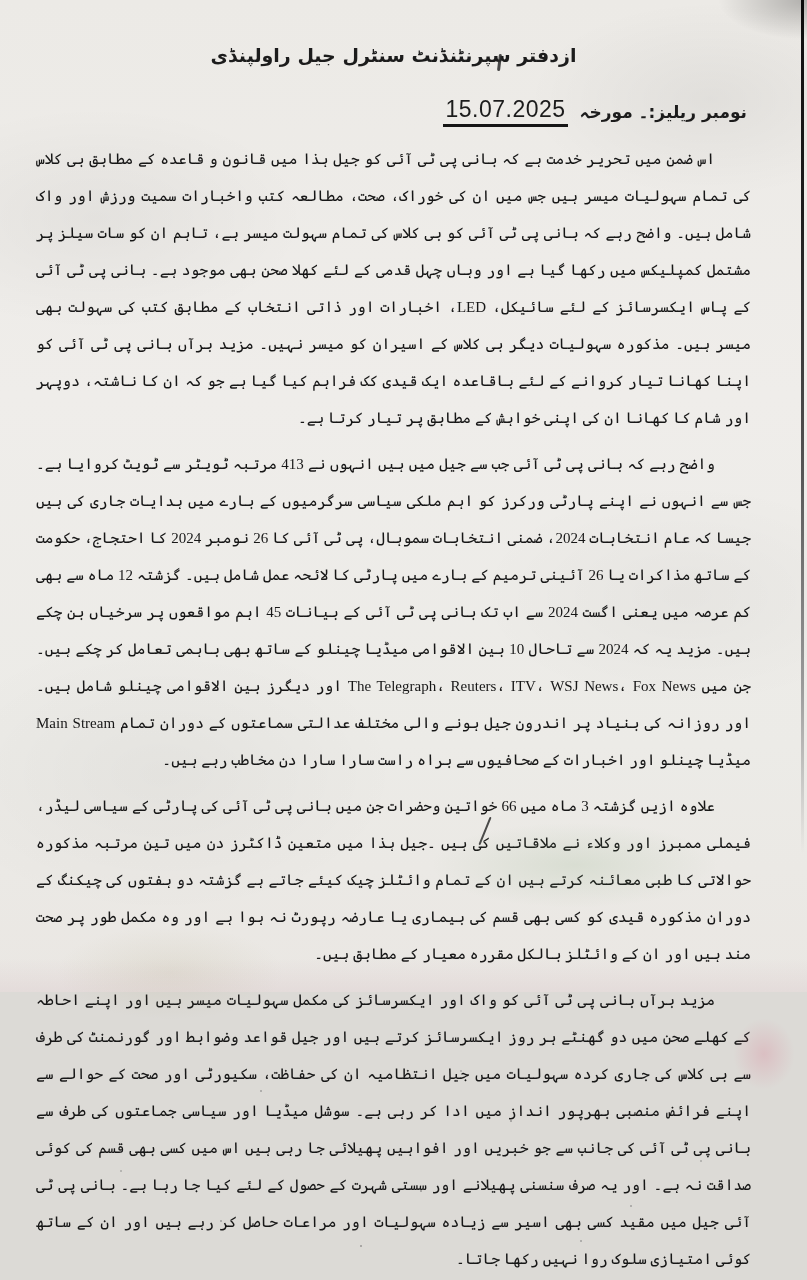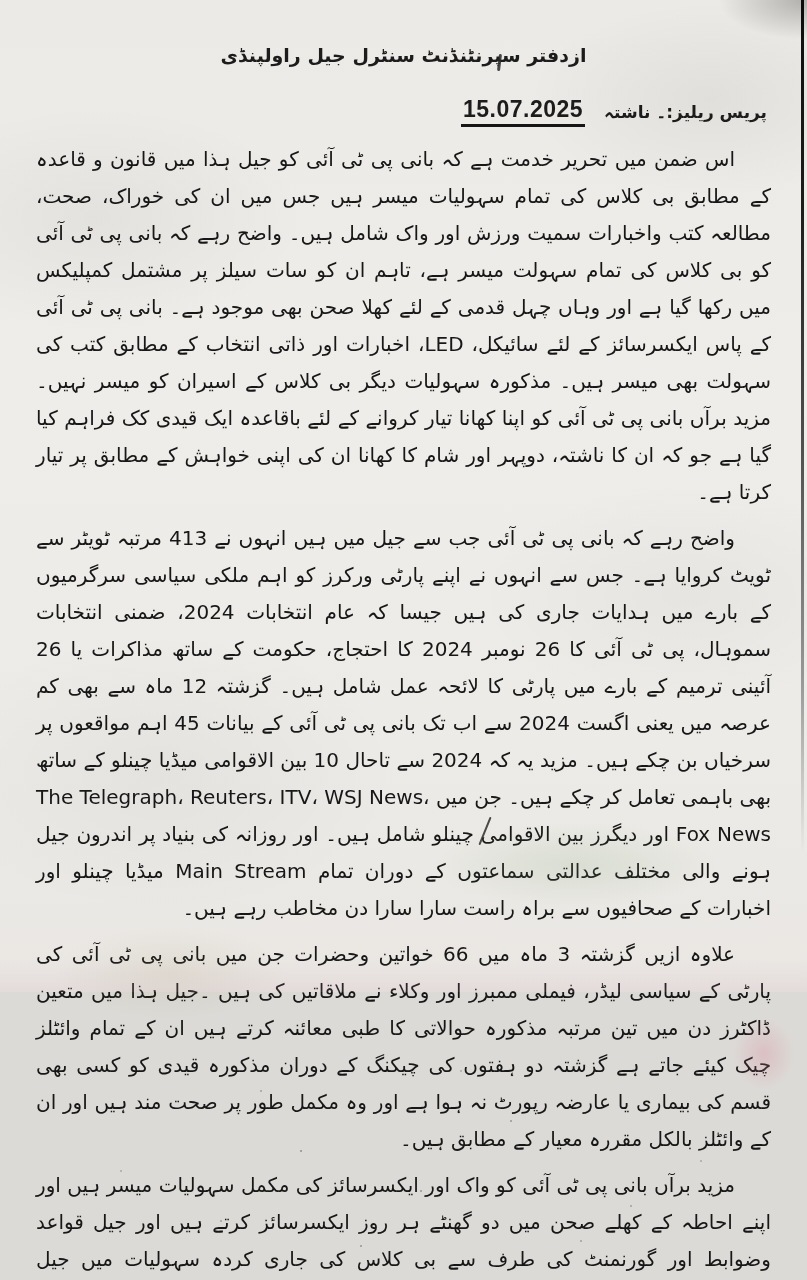--- a/index.html
+++ b/index.html
@@ -11,21 +11,21 @@
   .page{
     position:relative;width:807px;height:992px;
     color:#1c1c1c;
     background:
       radial-gradient(ellipse 300px 160px at 12% 22%, rgba(0,0,0,0.045), transparent 70%),
       radial-gradient(ellipse 260px 140px at 88% 10%, rgba(0,0,0,0.05), transparent 70%),
       radial-gradient(ellipse 340px 200px at 20% 78%, rgba(0,0,0,0.035), transparent 70%),
       radial-gradient(ellipse 300px 160px at 85% 60%, rgba(0,0,0,0.03), transparent 70%),
       linear-gradient(180deg,#eceae6 0%,#efedea 40%,#ecebe7 75%,#eae7e3 100%);
     box-sizing:border-box;
-    padding:42px 36px 0 36px;
+    padding:42px 56px 0 36px;
   }
   
   .scan-edge-right{
     position:absolute;top:0;right:3px;width:3px;height:86%;
     background:linear-gradient(#0e0e0e 0%,#1d1d1d 25%,#555 55%,#999 80%,transparent 100%);
   }
   .corner-shade{
     position:absolute;top:0;right:0;width:90px;height:40px;
     background:radial-gradient(ellipse at top right, rgba(0,0,0,0.25), transparent 70%);
   }
@@ -65,32 +65,33 @@
     text-align:center;font-size:19px;font-weight:bold;
     letter-spacing:.3px;margin:2px 0 30px 0;
   }
   .press-line{
     text-align:right;margin:0 4px 14px 0;font-size:17px;font-weight:bold;
   }
   .press-label{vertical-align:middle;}
   .press-date{
     display:inline-block;direction:ltr;unicode-bidi:isolate;
     font-family:"Liberation Sans",sans-serif;
-    font-size:23px;font-weight:bold;letter-spacing:.5px;
-    border-bottom:3px solid #161616;padding:0 2px 1px 2px;margin-right:13px;
+    font-size:23px;font-weight:normal;letter-spacing:.5px;
+    border-bottom:3px solid #161616;padding:0 2px 1px 2px;margin-right:6px;
     vertical-align:middle;
   }
   .subject{
     text-align:center;font-size:18px;font-weight:bold;margin:0 0 16px 0;
   }
   .body-text p{
     margin:0 0 9px 0;
-    font-size:20px;line-height:37px;
+    font-size:15px;line-height:37px;
     text-align:justify;text-indent:36px;
     color:#171717;
+    font-family:Liberation Serif, serif;
   }
   
   .signature-block{position:relative;height:190px;margin-top:2px;}
   .sig-svg{position:absolute;left:2px;top:-4px;}
   .sig-date{
     position:absolute;left:118px;top:30px;
     direction:ltr;unicode-bidi:isolate;
     font-family:"DejaVu Sans",sans-serif;font-size:21px;font-weight:bold;
     transform:rotate(-27deg);letter-spacing:2px;color:#191919;
   }
@@ -106,21 +107,21 @@
   <div class="pen-tick"></div>
   <div class="smudge-green"></div>
   <div class="smudge-olive"></div>
   <div class="smudge-pink"></div>
   <div class="smudge-bottom"></div>
   <div class="speckles"></div>
 
   <div class="office-header">ازدفتر سپرنٹنڈنٹ سنٹرل جیل راولپنڈی</div>
 
   <div class="press-line">
-    <span class="press-label">پریس ریلیز:۔ ناشتہ</span>
+    <span class="press-label">نومبر ریلیز:۔ مورخہ</span>
     <span class="press-date">15.07.2025</span>
   </div>
 
 
   <div class="body-text">
     <p>اس ضمن میں تحریر خدمت ہے کہ بانی پی ٹی آئی کو جیل ہذا میں قانون و قاعدہ کے مطابق بی کلاس کی تمام سہولیات میسر ہیں جس میں ان کی خوراک، صحت، مطالعہ کتب واخبارات سمیت ورزش اور واک شامل ہیں۔ واضح رہے کہ بانی پی ٹی آئی کو بی کلاس کی تمام سہولت میسر ہے، تاہم ان کو سات سیلز پر مشتمل کمپلیکس میں رکھا گیا ہے اور وہاں چہل قدمی کے لئے کھلا صحن بھی موجود ہے۔ بانی پی ٹی آئی کے پاس ایکسرسائز کے لئے سائیکل، LED، اخبارات اور ذاتی انتخاب کے مطابق کتب کی سہولت بھی میسر ہیں۔ مذکورہ سہولیات دیگر بی کلاس کے اسیران کو میسر نہیں۔ مزید برآں بانی پی ٹی آئی کو اپنا کھانا تیار کروانے کے لئے باقاعدہ ایک قیدی کک فراہم کیا گیا ہے جو کہ ان کا ناشتہ، دوپہر اور شام کا کھانا ان کی اپنی خواہش کے مطابق پر تیار کرتا ہے۔</p>
     <p>واضح رہے کہ بانی پی ٹی آئی جب سے جیل میں ہیں انہوں نے 413 مرتبہ ٹویٹر سے ٹویٹ کروایا ہے۔ جس سے انہوں نے اپنے پارٹی ورکرز کو اہم ملکی سیاسی سرگرمیوں کے بارے میں ہدایات جاری کی ہیں جیسا کہ عام انتخابات 2024، ضمنی انتخابات سموہال، پی ٹی آئی کا 26 نومبر 2024 کا احتجاج، حکومت کے ساتھ مذاکرات یا 26 آئینی ترمیم کے بارے میں پارٹی کا لائحہ عمل شامل ہیں۔ گزشتہ 12 ماہ سے بھی کم عرصہ میں یعنی اگست 2024 سے اب تک بانی پی ٹی آئی کے بیانات 45 اہم مواقعوں پر سرخیاں بن چکے ہیں۔ مزید یہ کہ 2024 سے تاحال 10 بین الاقوامی میڈیا چینلو کے ساتھ بھی باہمی تعامل کر چکے ہیں۔ جن میں The Telegraph، Reuters، ITV، WSJ News، Fox News اور دیگرز بین الاقوامی چینلو شامل ہیں۔ اور روزانہ کی بنیاد پر اندرون جیل ہونے والی مختلف عدالتی سماعتوں کے دوران تمام Main Stream میڈیا چینلو اور اخبارات کے صحافیوں سے براہ راست سارا سارا دن مخاطب رہے ہیں۔</p>
     <p>علاوہ ازیں گزشتہ 3 ماہ میں 66 خواتین وحضرات جن میں بانی پی ٹی آئی کی پارٹی کے سیاسی لیڈر، فیملی ممبرز اور وکلاء نے ملاقاتیں کی ہیں ۔جیل ہذا میں متعین ڈاکٹرز دن میں تین مرتبہ مذکورہ حوالاتی کا طبی معائنہ کرتے ہیں ان کے تمام وائٹلز چیک کیئے جاتے ہے گزشتہ دو ہفتوں کی چیکنگ کے دوران مذکورہ قیدی کو کسی بھی قسم کی بیماری یا عارضہ رپورٹ نہ ہوا ہے اور وہ مکمل طور پر صحت مند ہیں اور ان کے وائٹلز بالکل مقررہ معیار کے مطابق ہیں۔</p>
     <p>مزید برآں بانی پی ٹی آئی کو واک اور ایکسرسائز کی مکمل سہولیات میسر ہیں اور اپنے احاطہ کے کھلے صحن میں دو گھنٹے ہر روز ایکسرسائز کرتے ہیں اور جیل قواعد وضوابط اور گورنمنٹ کی طرف سے بی کلاس کی جاری کردہ سہولیات میں جیل انتظامیہ ان کی حفاظت، سکیورٹی اور صحت کے حوالے سے اپنے فرائض منصبی بھرپور انداز میں ادا کر رہی ہے۔ سوشل میڈیا اور سیاسی جماعتوں کی طرف سے بانی پی ٹی آئی کی جانب سے جو خبریں اور افواہیں پھیلائی جا رہی ہیں اس میں کسی بھی قسم کی کوئی صداقت نہ ہے۔ اور یہ صرف سنسنی پھیلانے اور سستی شہرت کے حصول کے لئے کیا جا رہا ہے۔ بانی پی ٹی آئی جیل میں مقید کسی بھی اسیر سے زیادہ سہولیات اور مراعات حاصل کر رہے ہیں اور ان کے ساتھ کوئی امتیازی سلوک روا نہیں رکھا جاتا۔</p>
   </div>

